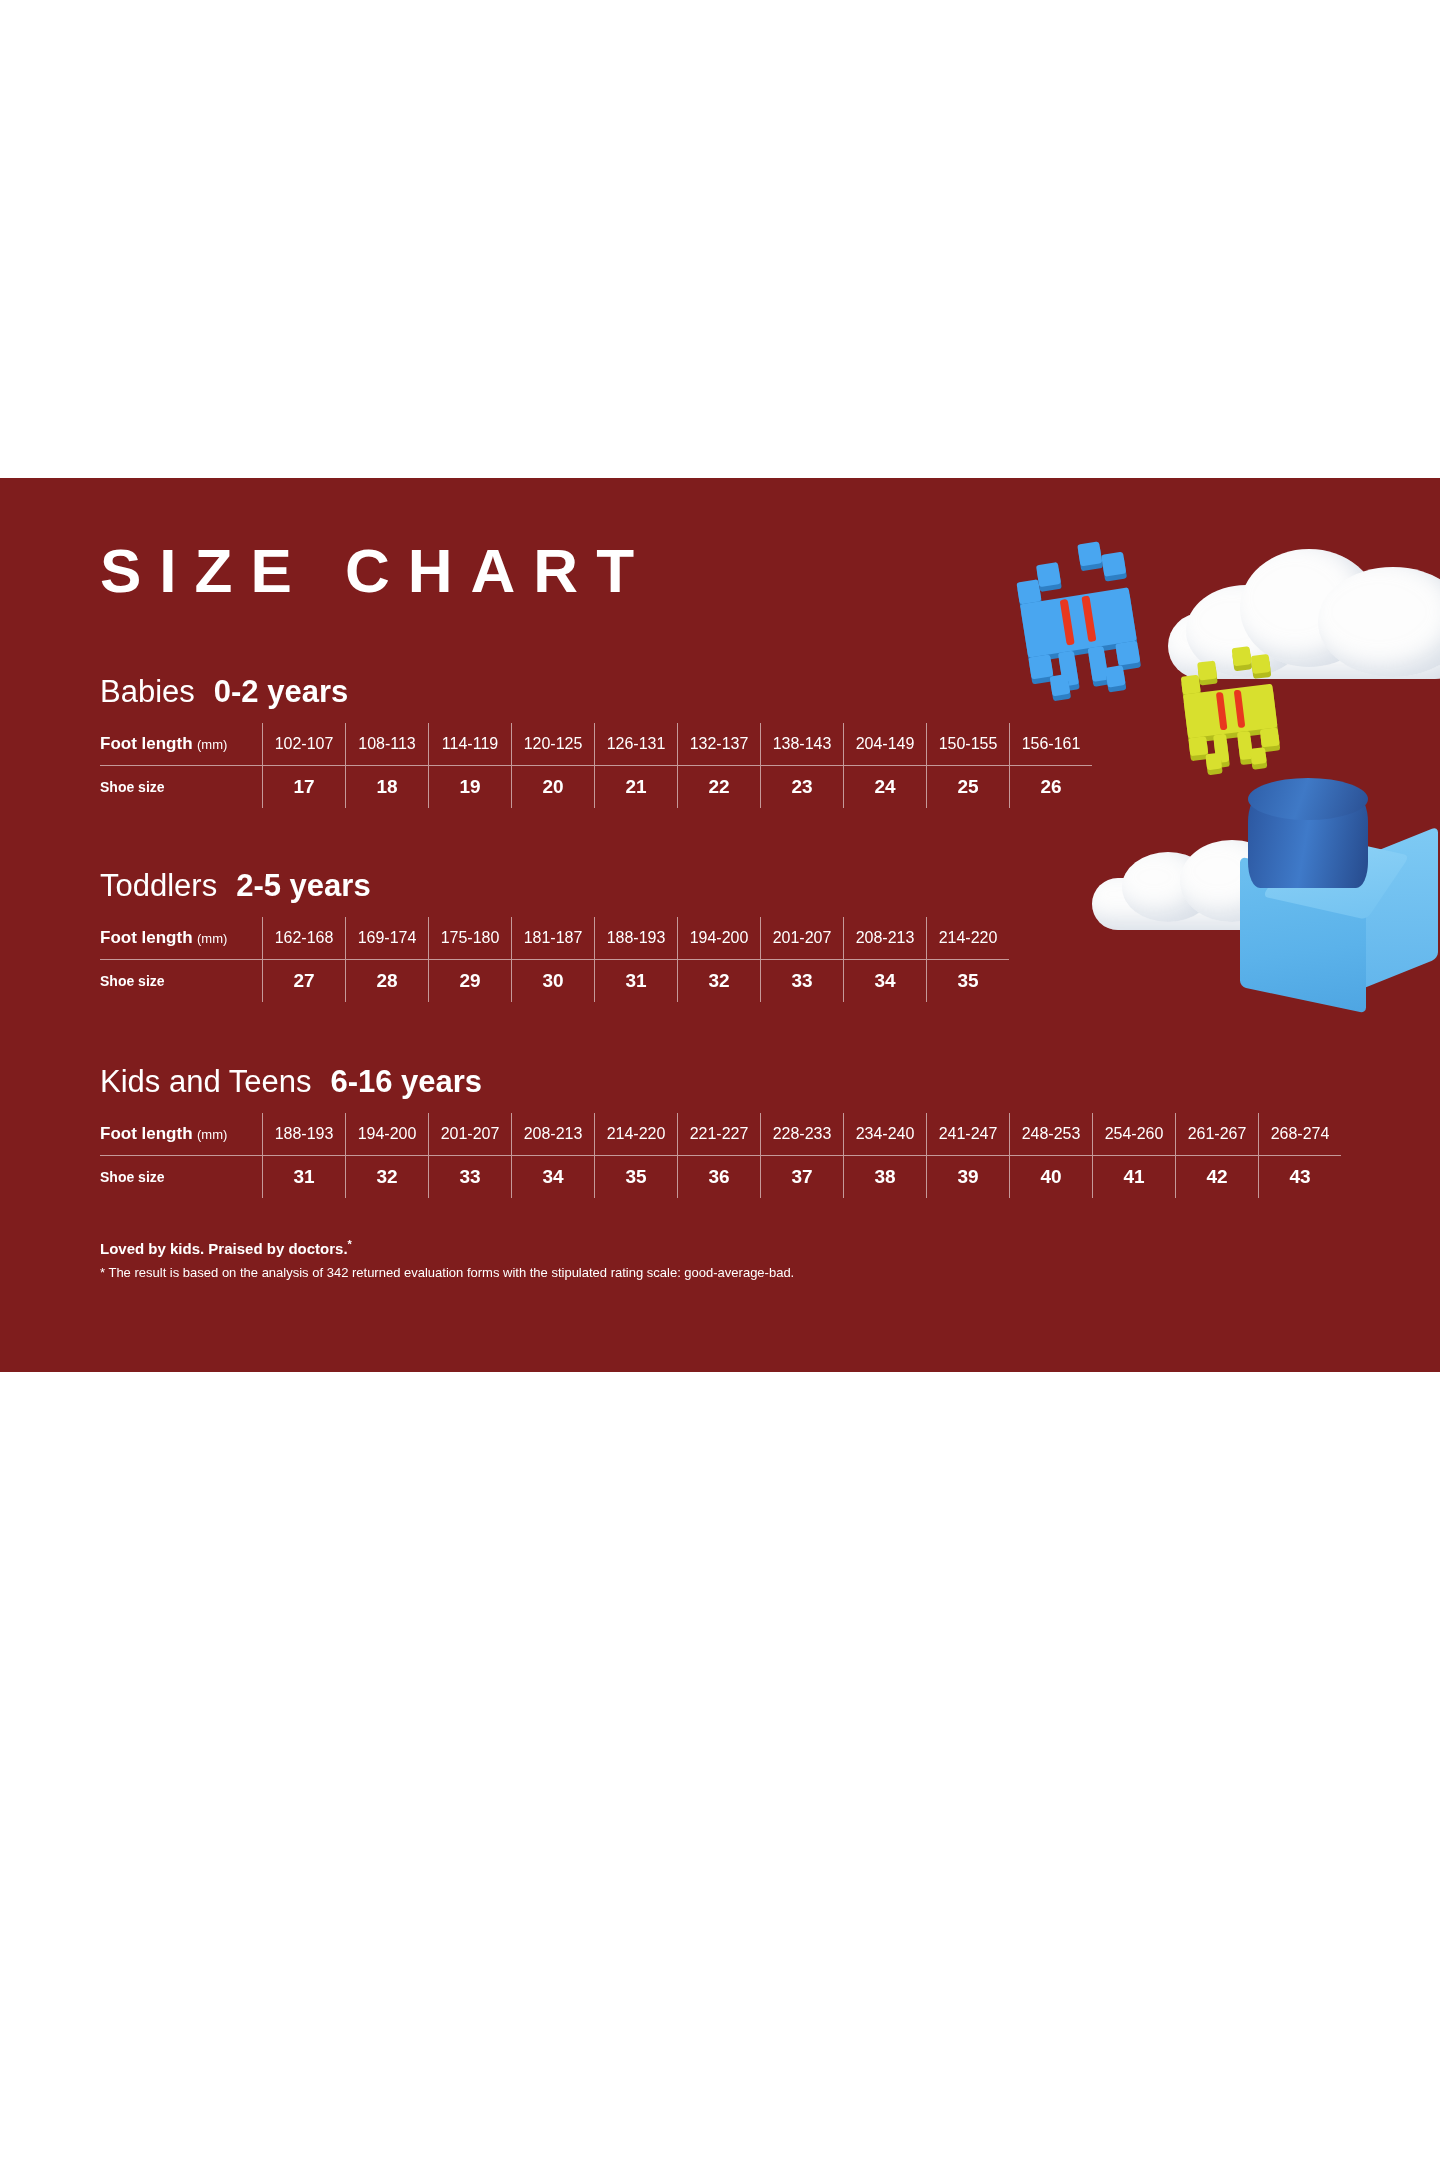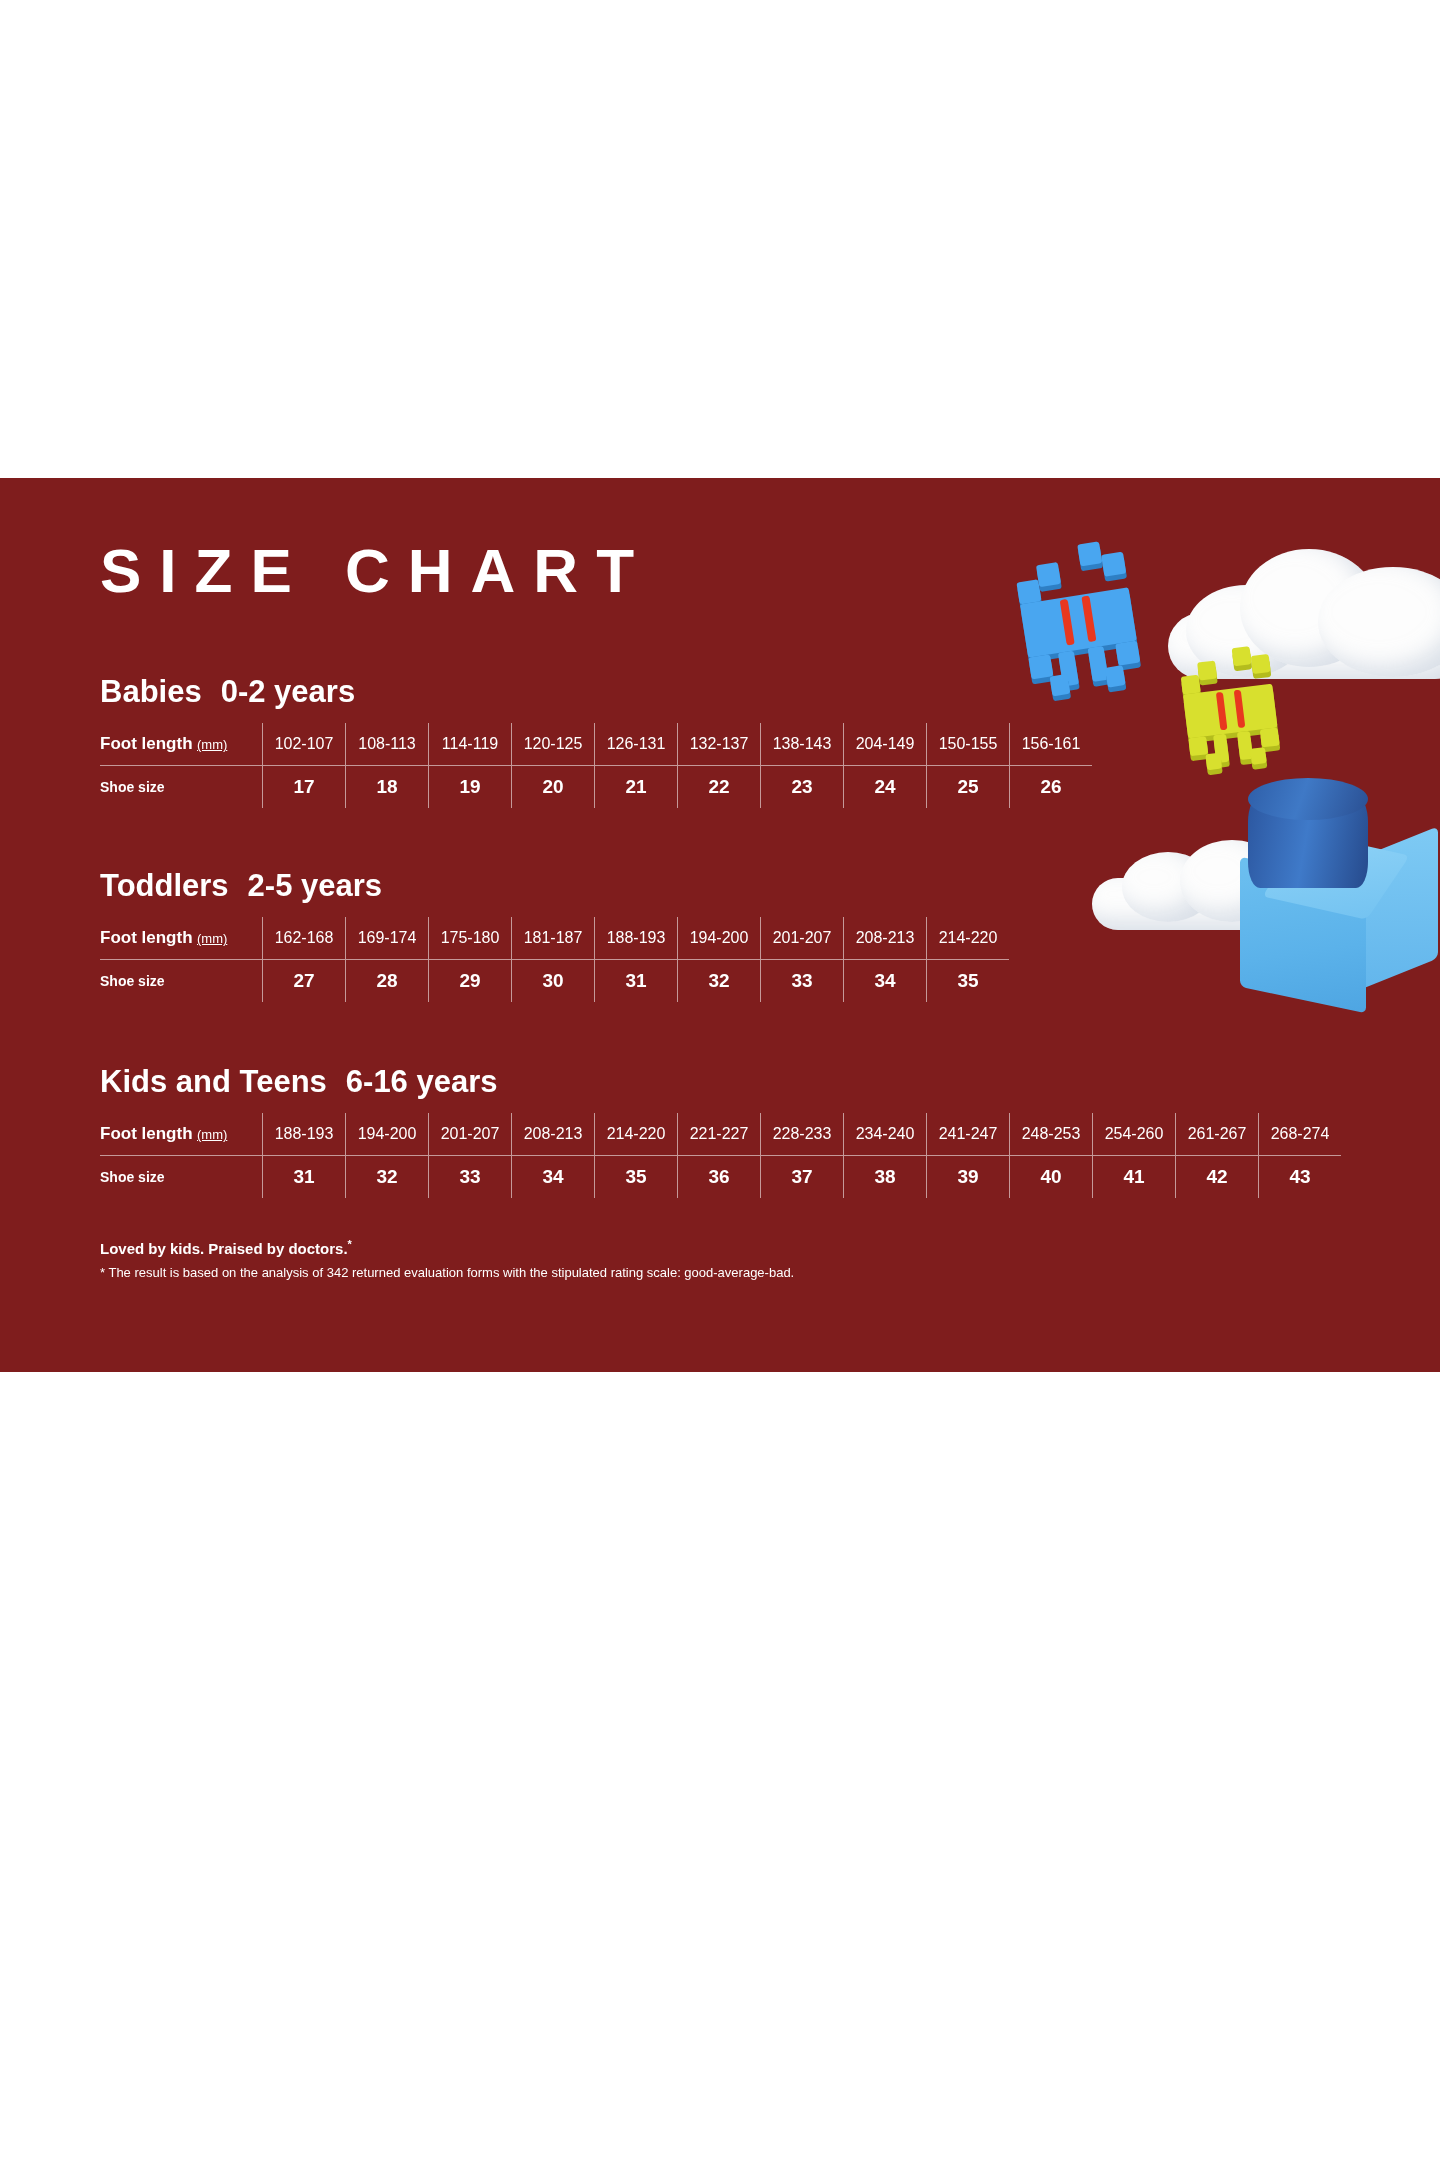--- a/index.html
+++ b/index.html
@@ -108,21 +108,21 @@
   #section-toddlers{ top: 392px; }
   #section-kids    { top: 588px; }
 
   .section-heading {
     color: #ffffff;
     font-size: 31px;
     line-height: 1;
     margin-bottom: 16px;
     white-space: nowrap;
   }
-  .section-heading .grp { font-weight: 700; }
+  .section-heading .grp { font-weight: 400; }
   .section-heading .age { font-weight: 700; margin-left: 19px; }
 
   table.size-table {
     border-collapse: collapse;
     color: #ffffff;
     table-layout: fixed;
   }
   table.size-table td {
     padding: 0;
     text-align: center;
@@ -133,21 +133,21 @@
   table.size-table td.label {
     border-left: none;
     text-align: left;
     padding-right: 14px;
     white-space: nowrap;
   }
   table.size-table tr.row-size td {
     border-top: 1px solid rgba(255,255,255,0.55);
   }
   td.label .lab-main { font-size: 17px; font-weight: 700; }
-  td.label .lab-unit { font-size: 13px; font-weight: 400; text-decoration: underline; }
+  td.label .lab-unit { font-size: 13px; font-weight: 400; }
   td.label .lab-shoe { font-size: 14px; font-weight: 700; }
   tr.row-length td.val { font-size: 16px; font-weight: 400; }
   tr.row-size   td.val { font-size: 19px; font-weight: 700; }
 
   
   #table-babies   td.label { width: 148px; }
   #table-babies   td.val   { width: 82px; }
   #table-toddlers td.label { width: 148px; }
   #table-toddlers td.val   { width: 82px; }
   #table-kids     td.label { width: 148px; }

